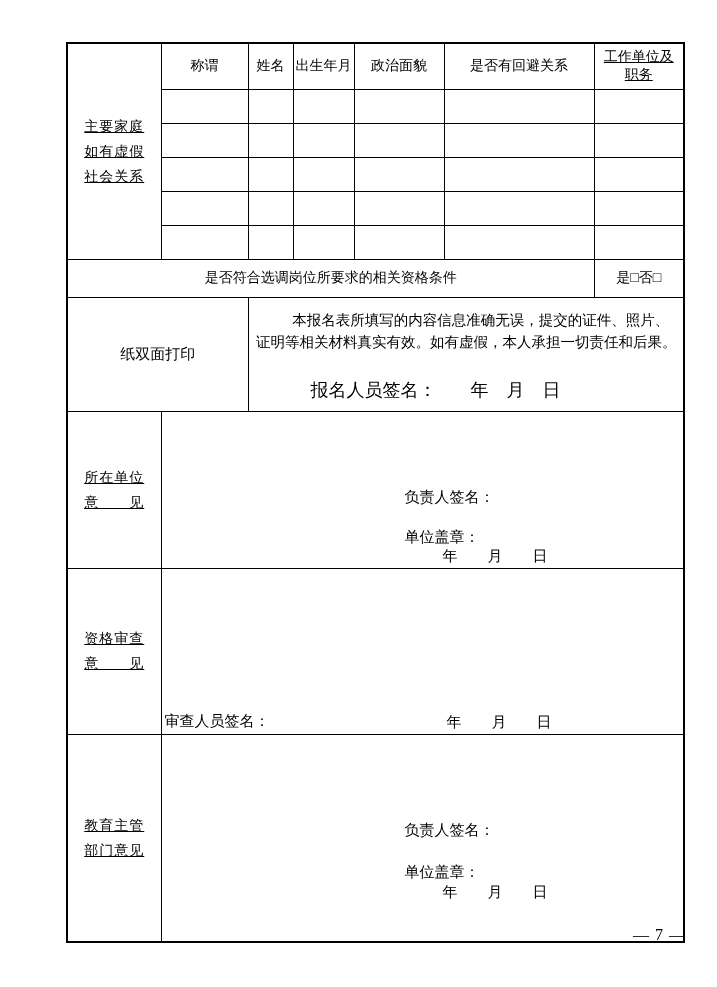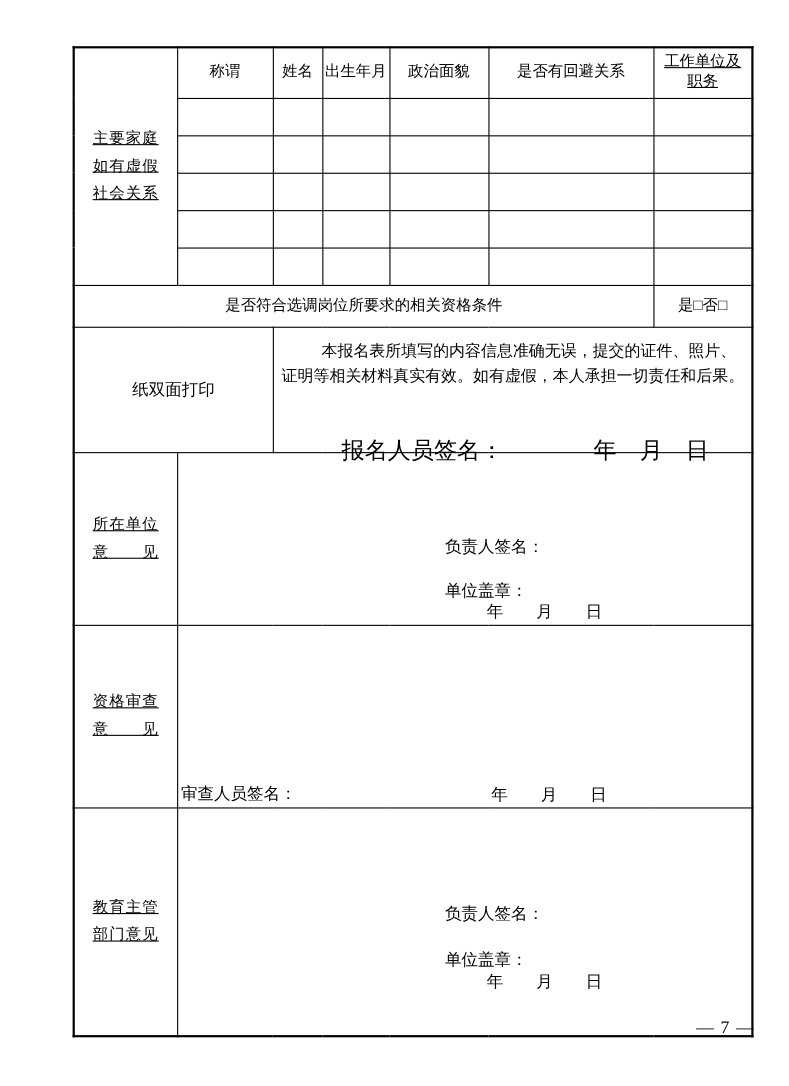--- a/index.html
+++ b/index.html
@@ -27,22 +27,22 @@
   .qual-q { font-size:14px; }
   .qual-a { font-size:13px; }
 
   
   .pledge-text {
     position:absolute; top:11px; left:4px; right:3px;
     font-size:14.5px; line-height:22px; text-indent:2em;
     white-space:pre-line; text-align:center;
   }
   .pledge-sign {
-    position:absolute; top:97px; left:62px;
-    display:flex; gap:82px; font-size:21px; white-space:nowrap;
+    position:absolute; top:80px; left:62px;
+    display:flex; gap:34px; font-size:18px; white-space:nowrap;
   }
 
   
   .sig { position:absolute; font-size:15px; white-space:nowrap; }
   .unit-leader  { left:243px; top:76px; }
   .unit-seal    { left:243px; top:116px; }
   .unit-date    { left:281px; top:135px; }
   .review-sign  { left:3px;   top:127px;margin-top:16px; }
   .review-date  { left:285px; top:144px; }
   .edu-leader   { left:243px; top:86px; }

